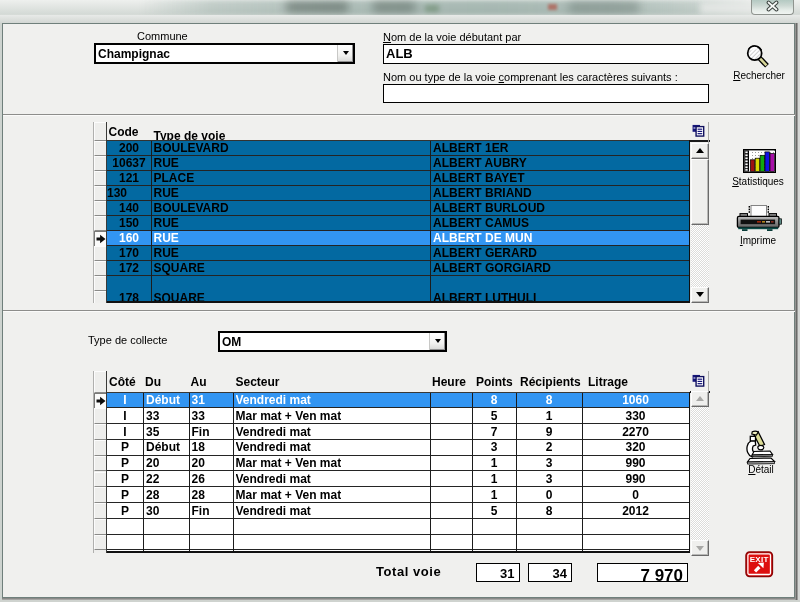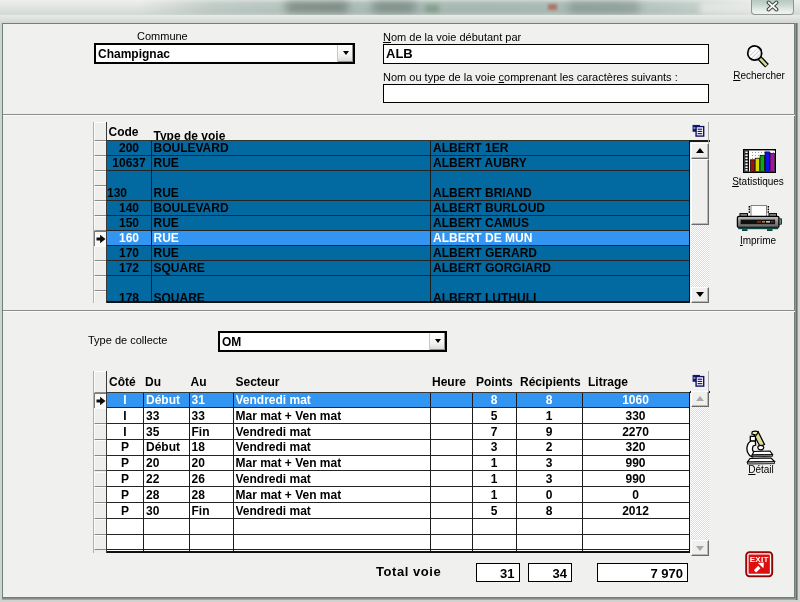--- a/index.html
+++ b/index.html
@@ -83,20 +83,25 @@
 <div class="ab" style="left:0;top:0.0px;width:100%;height:15.0px;border-bottom:1px solid #242424;">
 <div class="cell" style="left:0;top:0;width:44px;height:14px;line-height:14.5px;text-align:center;color:#000;">200</div>
 <div class="cell" style="left:46.5px;top:0;height:14px;line-height:14.5px;color:#000;">BOULEVARD</div>
 <div class="cell" style="left:326px;top:0;height:14px;line-height:14.5px;color:#000;">ALBERT 1ER</div>
 </div>
 <div class="ab" style="left:0;top:15.0px;width:100%;height:15.0px;border-bottom:1px solid #242424;">
 <div class="cell" style="left:0;top:0;width:44px;height:14px;line-height:14.5px;text-align:center;color:#000;">10637</div>
 <div class="cell" style="left:46.5px;top:0;height:14px;line-height:14.5px;color:#000;">RUE</div>
 <div class="cell" style="left:326px;top:0;height:14px;line-height:14.5px;color:#000;">ALBERT AUBRY</div>
 </div>
+<div class="ab" style="left:0;top:30.0px;width:100%;height:15.0px;border-bottom:1px solid #242424;">
+<div class="cell" style="left:0;top:0;width:44px;height:14px;line-height:14.5px;text-align:center;color:#000;">121</div>
+<div class="cell" style="left:46.5px;top:0;height:14px;line-height:14.5px;color:#000;">PLACE</div>
+<div class="cell" style="left:326px;top:0;height:14px;line-height:14.5px;color:#000;">ALBERT BAYET</div>
+</div>
 <div class="ab" style="left:0;top:45.0px;width:100%;height:15.0px;border-bottom:1px solid #242424;">
 <div class="cell" style="left:0;top:0;width:44px;height:14px;line-height:14.5px;color:#000;">130</div>
 <div class="cell" style="left:46.5px;top:0;height:14px;line-height:14.5px;color:#000;">RUE</div>
 <div class="cell" style="left:326px;top:0;height:14px;line-height:14.5px;color:#000;">ALBERT BRIAND</div>
 </div>
 <div class="ab" style="left:0;top:60.0px;width:100%;height:15.0px;border-bottom:1px solid #242424;">
 <div class="cell" style="left:0;top:0;width:44px;height:14px;line-height:14.5px;text-align:center;color:#000;">140</div>
 <div class="cell" style="left:46.5px;top:0;height:14px;line-height:14.5px;color:#000;">BOULEVARD</div>
 <div class="cell" style="left:326px;top:0;height:14px;line-height:14.5px;color:#000;">ALBERT BURLOUD</div>
 </div>
@@ -409,21 +414,21 @@
   </div>
 <div class="icolbl" style="left:729px;top:464px;width:64px;"><u>D</u>étail</div>
 <div class="ab b" style="left:376px;top:564px;font-size:13px;height:15px;letter-spacing:0.55px;">Total voie</div>
 <div class="ab" style="left:476px;top:563px;width:43.5px;height:19px;border:1.5px solid #000;background:#fff;">
 <div class="ab b" style="right:4px;top:1.5px;font-size:13px;">31</div>
   </div>
 <div class="ab" style="left:528px;top:563px;width:44px;height:19px;border:1.5px solid #000;background:#fff;">
 <div class="ab b" style="right:4px;top:1.5px;font-size:13px;">34</div>
   </div>
 <div class="ab" style="left:596.5px;top:563px;width:91.5px;height:19px;border:1.5px solid #000;background:#fff;">
-<div class="ab b" style="right:4px;top:1.5px;font-size:13px;">7&nbsp;970</div>
+<div class="ab b" style="right:4px;top:1.5px;font-size:17px;">7&nbsp;970</div>
   </div>
 <div class="ab" style="left:745px;top:551px;">
     <svg width="29" height="27" viewBox="0 0 29 27">
 <rect x="1" y="1" width="26.4" height="24.4" rx="3.6" fill="#dd0f0f" stroke="#8a0505" stroke-width="1.5"></rect>
 <rect x="2.9" y="2.9" width="22.6" height="20.6" rx="1.5" fill="none" stroke="#fff" stroke-width="1.3"></rect>
 <text x="14.2" y="10.8" font-family="Liberation Sans, sans-serif" font-size="8" font-weight="bold" fill="#fff" text-anchor="middle" letter-spacing="0.3">EXIT</text>
 <g>
         <line x1="10" y1="20.3" x2="14.3" y2="16" stroke="#fff" stroke-width="3.2"></line>
 <polygon points="18.9,11.6 18.4,17.3 12.9,12.1" fill="#fff"></polygon>
       </g>

